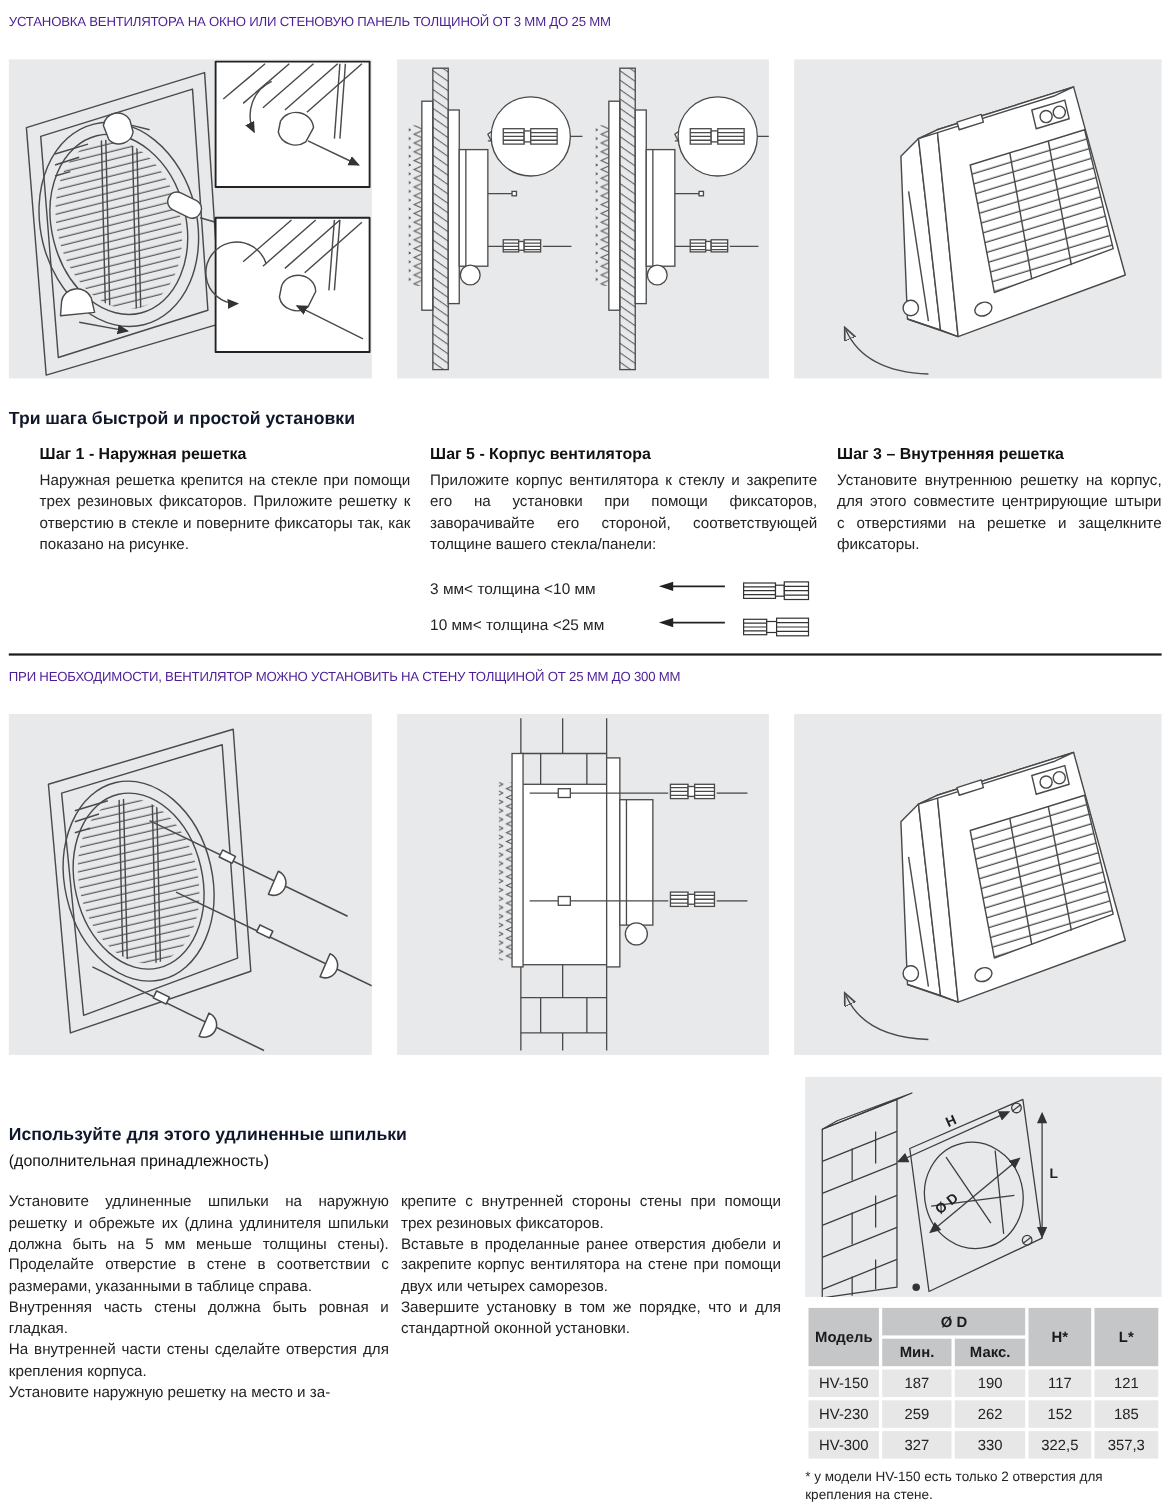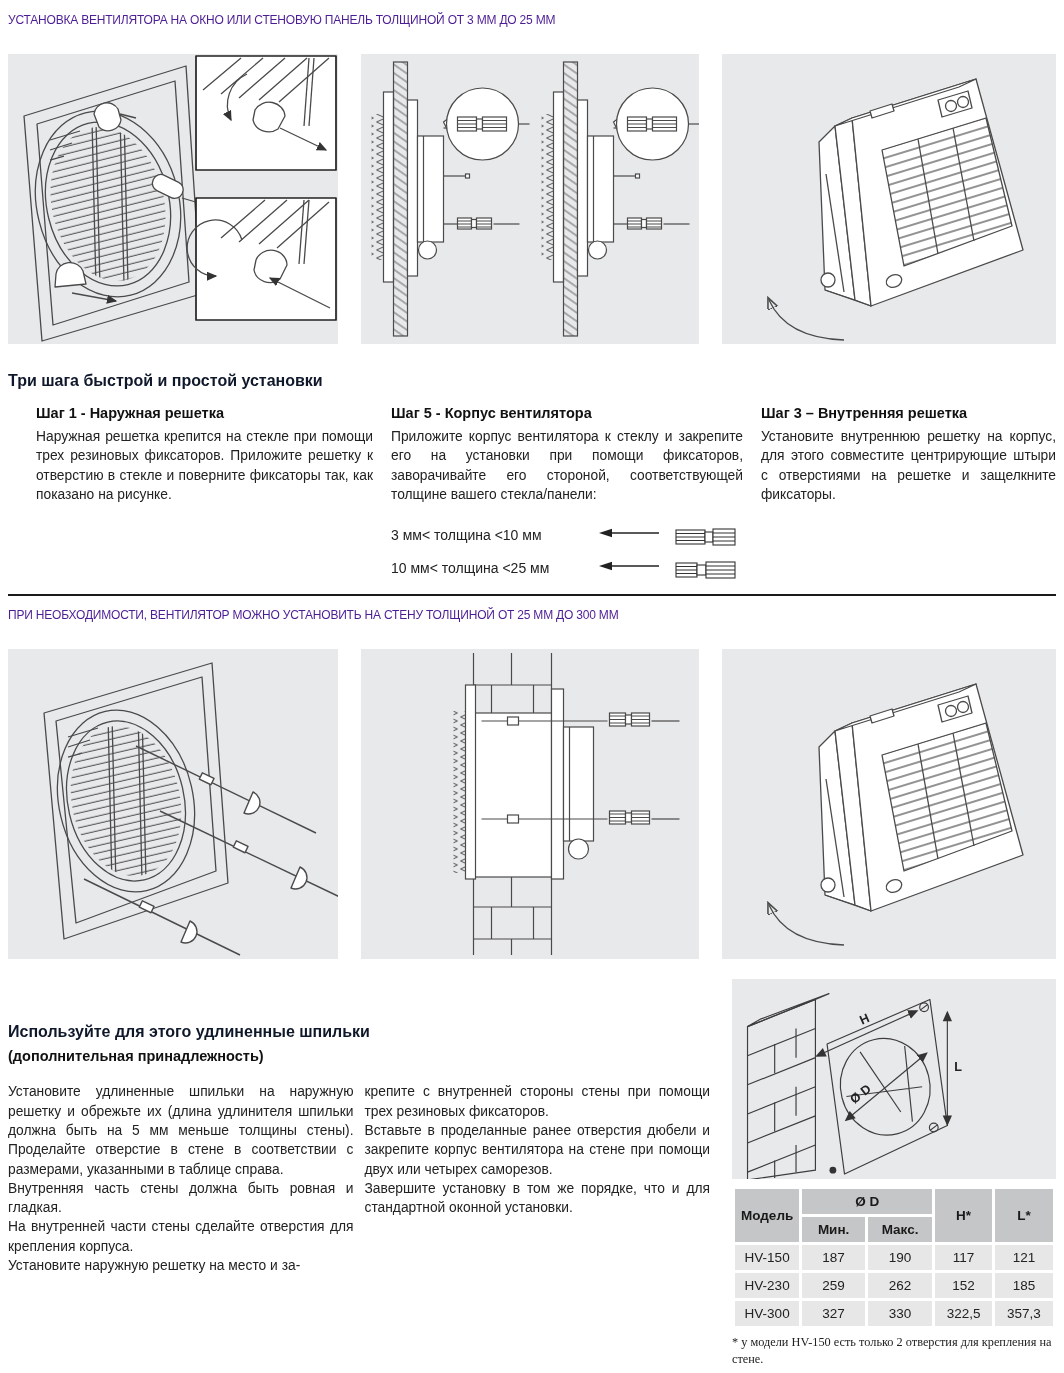--- a/index.html
+++ b/index.html
@@ -30,35 +30,35 @@
     white-space:pre-line; color:#222;
   }
   .thick { margin-top:23px; display:flex; flex-direction:column; gap:13px; }
   .thick-row { display:flex; align-items:flex-start; font-size:14px; color:#222; }
   .thick-row .lbl { width:206px; }
   .thick-row .arr { margin-right:14px; }
   .rule { height:2px; background:#1a1a1a; margin-top:14px; }
   .title2 { margin-top:9px; }
   .bottom { display:flex; gap:22px; margin-top:20px; }
   .bottom-left { width:702px;margin-top:43px; }
-  .sub2 { font-size:14.5px; font-weight:bold; color:#111; margin-top:5px; line-height:18px; }
+  .sub2 { font-size:14.5px; font-weight:normal; color:#111; margin-top:5px; line-height:18px; }
   .cols { display:grid; grid-template-columns:1fr 1fr; gap:11px; margin-top:17px; }
   .bottom-right { flex:1; }
   .diagram-panel { height:200px; background:#e8e9eb; }
   .diagram-panel svg { display:block; width:100%; height:100%; }
   table.dims {
     width:100%; border-collapse:separate; border-spacing:3px;
     table-layout:fixed; margin-top:7px;
   }
   table.dims td {
     text-align:center; font-size:13.5px; padding:5px 2px;
     background:#e7e7e8; color:#222; vertical-align:middle;
   }
   table.dims td.hd { background:#c5c6c7; font-weight:bold; color:#1a1a1a; }
-  .footnote { font-size:12.3px; line-height:1.35; margin-top:5px; color:#222;font-family:Liberation Serif, serif; }
+  .footnote { font-size:12.3px; line-height:1.35; margin-top:5px; color:#222; }
 </style>
 </head>
 <body>
 
 <div class="page">
 
   <h1 class="sec-title">УСТАНОВКА ВЕНТИЛЯТОРА НА ОКНО ИЛИ СТЕНОВУЮ ПАНЕЛЬ ТОЛЩИНОЙ ОТ 3 ММ ДО 25 ММ</h1>
 
   <div class="panel-row row1">
 

